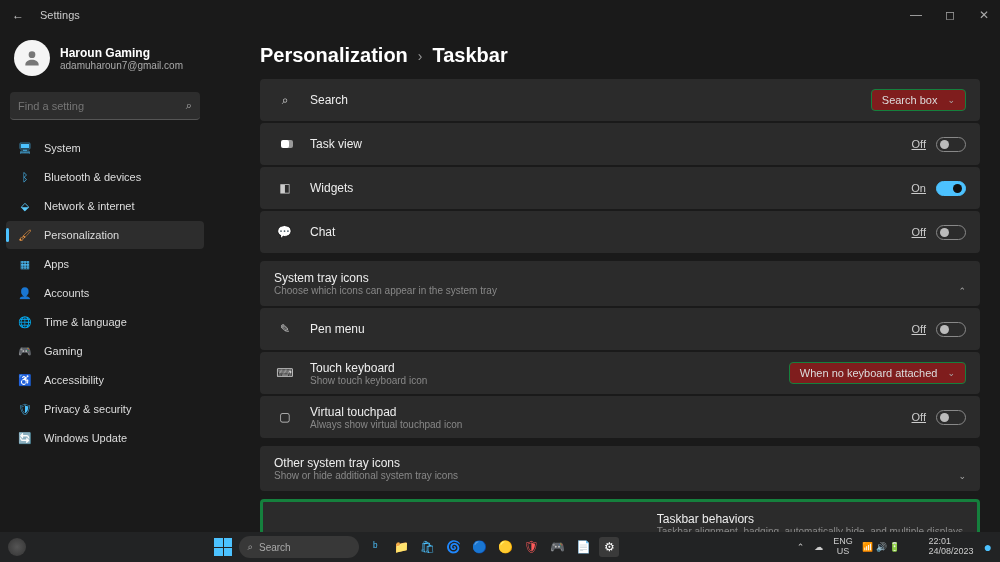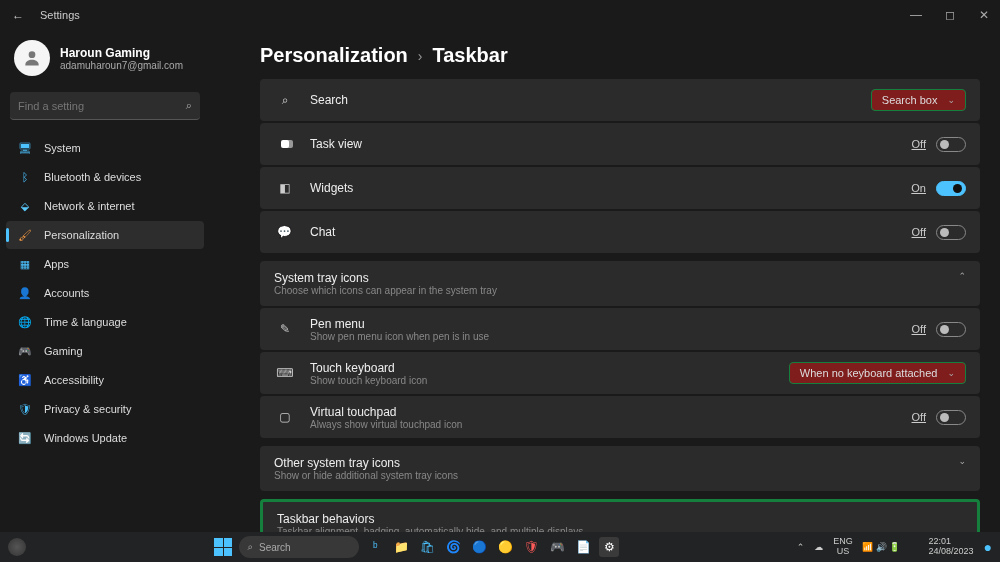--- a/index.html
+++ b/index.html
@@ -49,21 +49,21 @@
 .toggle { width: 30px; height: 15px; border-radius: 10px; border: 1px solid #888; position: relative; cursor: pointer; }
 .toggle.off { background: transparent; }
 .toggle.off::after { content: ""; position: absolute; width: 9px; height: 9px; border-radius: 50%; background: #bbb; top: 2px; left: 3px; }
 .toggle.on { background: #4cc2ff; border-color: #4cc2ff; }
 .toggle.on::after { content: ""; position: absolute; width: 9px; height: 9px; border-radius: 50%; background: #111; top: 2px; right: 3px; }
 .tlabel { font-size: 11px; color: #ccc; text-decoration: underline; }
 
 .dropdown { background: #7f1d1d; border: 1px solid #15803d; border-radius: 4px; padding: 4px 10px; font-size: 11px; color: #ddd; display: flex; align-items: center; gap: 10px; cursor: pointer; }
 .dropdown .dchev { font-size: 9px; color: #aaa; }
 
-.section-header { background: #2b2b2b; border-radius: 4px; padding: 10px 14px; margin-bottom: 2px; display: flex; align-items: flex-start; }
+.section-header { background: #2b2b2b; border-radius: 4px; padding: 10px 14px; margin-bottom: 2px; display: flex; align-items: flex-end; }
 .section-header .stexts { flex: 1; }
 .section-header .stitle { font-size: 12px; color: #eee; }
 .section-header .ssub { font-size: 10px; color: #888; }
 .section-header .schev { color: #aaa; font-size: 9px; cursor: pointer; }
 
 .highlight { border: 3px solid #15803d; flex-direction: column; }
 
 
 .taskbar { position: absolute; bottom: 0; left: 0; right: 0; height: 30px; background: #222324; display: flex; align-items: center; padding: 0 8px; }
 .taskbar .weather { width: 18px; height: 18px; border-radius: 50%; background: radial-gradient(circle, #555 0%, #333 100%); margin-right: 10px; }
@@ -220,21 +220,20 @@
         <div class="stexts">
           <div class="stitle">System tray icons</div>
           <div class="ssub">Choose which icons can appear in the system tray</div>
         </div>
         <span class="schev">⌃</span>
       </div>
       <div class="row">
         <span class="ricon">✎</span>
         <div class="rtexts">
             <div class="rlabel">Pen menu</div>
-            <div class="rsub">Show pen menu icon when pen is in use</div>
           </div>
         <div class="rcontrol">
             <span class="tlabel">Off</span>
             <div class="toggle off"></div>
           </div>
       </div>
       <div class="row">
         <span class="ricon">⌨</span>
         <div class="rtexts">
             <div class="rlabel">Touch keyboard</div>

